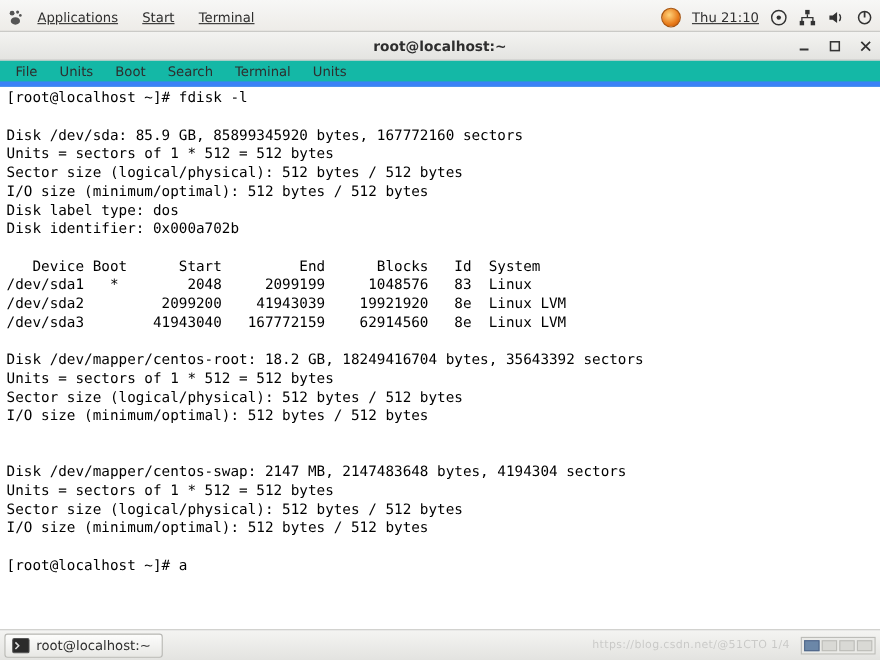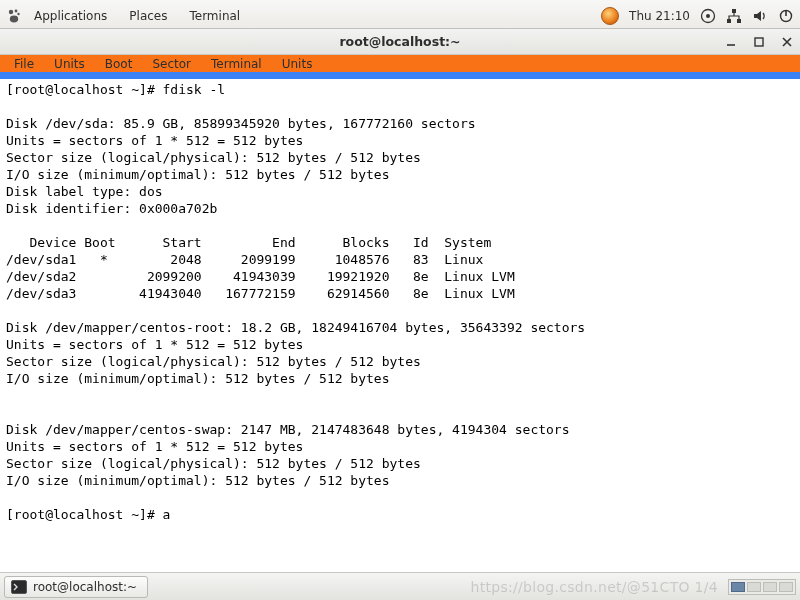--- a/index.html
+++ b/index.html
@@ -11,20 +11,21 @@
   overflow: hidden;
   color: #2e2e2e;
 }
 .topbar {
   height: 19px;
   background: linear-gradient(#f7f7f6, #eceae6);
   border-bottom: 1px solid #c9c7c2;
   display: flex;
   align-items: center;
   padding: 16px 6px;
+  text-decoration: underline;
 }
 .topbar .left { display: flex; align-items: center; gap: 2px; }
 .topbar .spacer { flex: 1; }
 .topbar .right { display: flex; align-items: center; gap: 10px; }
 .top-item { padding: 4px 10px; cursor: default; }
 .tray-icon { width: 16px; height: 16px; display: flex; align-items: center; justify-content: center; }
 .tray-icon svg { width: 16px; height: 16px; }
 .ff-icon {
   width: 18px; height: 18px; border-radius: 50%;
   background: radial-gradient(circle at 40% 35%, #ffd27a, #e87b1a 60%, #b84a00);
@@ -52,23 +53,23 @@
 }
 .win-controls {
   position: absolute; right: 6px; top: 0; bottom: 0;
   display: flex; align-items: center; gap: 14px;
 }
 .win-btn { width: 14px; height: 14px; display: flex; align-items: center; justify-content: center; cursor: default; }
 .win-btn svg { width: 12px; height: 12px; }
 
 .menubar {
   height: 24px;
-  background: #f97316;
-  border-bottom: 7px solid #3b82f6;
-  display: flex; align-items: center;
+  background: #14b8a6;
+  border-bottom: 5px solid #3b82f6;
+  display: flex; 
   padding: 0 4px;
 }
 .menubar .menu-item { padding: 3px 10px; cursor: default; }
 
 .terminal {
   background: #ffffff;
   font-family: "DejaVu Sans Mono", "Liberation Mono", monospace;
   font-size: 13px;
   line-height: 17px;
   color: #000;
@@ -96,21 +97,21 @@
   border-radius: 3px;
   height: 22px;
   min-width: 140px;
 }
 .task-btn .task-icon {
   width: 16px; height: 14px;
   display: flex; align-items: center; justify-content: center;
 }
 .taskbar .spacer { flex: 1; }
 .watermark {
-  font-size: 14px;
+  font-size: 10px;
   color: rgba(0,0,0,0.15);
   padding-right: 6px;
   letter-spacing: 0.3px;
 }
 .ws-indicator {
   display: flex; gap: 2px;
   border: 1px solid #bcbcb8;
   padding: 2px; background: #eaeae7;
 }
 .ws-cell { width: 14px; height: 10px; background: #d9d9d5; border: 1px solid #bdbdb9; }
@@ -123,21 +124,21 @@
   <div class="left">
     <span class="tray-icon">
       <svg viewBox="0 0 16 16">
           <circle cx="5" cy="4" r="2.2" fill="#555"></circle>
           <circle cx="10" cy="3" r="1.4" fill="#555"></circle>
           <circle cx="12.5" cy="6" r="1.2" fill="#555"></circle>
           <ellipse cx="8" cy="11" rx="4.2" ry="3.4" fill="#555"></ellipse>
         </svg>
     </span>
     <div class="top-item">Applications</div>
-    <div class="top-item">Places</div>
+    <div class="top-item">Start</div>
     <div class="top-item">Terminal</div>
   </div>
   <div class="spacer"></div>
   <div class="right">
     <span class="ff-icon"></span>
     <span>Thu 21:10</span>
     <span class="tray-icon">
       <svg viewBox="0 0 16 16">
           <circle cx="8" cy="8" r="6.5" fill="none" stroke="#333" stroke-width="1.3"></circle>
           <circle cx="8" cy="8" r="2" fill="#333"></circle>
@@ -184,21 +185,21 @@
         <svg viewBox="0 0 12 12">
             <path d="M2 2l8 8M10 2l-8 8" stroke="#333" stroke-width="1.6"></path>
           </svg>
       </div>
     </div>
   </div>
   <div class="menubar">
     <div class="menu-item">File</div>
     <div class="menu-item">Units</div>
     <div class="menu-item">Boot</div>
-    <div class="menu-item">Sector</div>
+    <div class="menu-item">Search</div>
     <div class="menu-item">Terminal</div>
     <div class="menu-item">Units</div>
   </div>
   <div class="terminal"><span>[root@localhost ~]# </span><span>fdisk -l</span>
 
 <span>Disk /dev/sda: 85.9 GB, 85899345920 bytes, 167772160 sectors</span>
 <span>Units = sectors of 1 * 512 = 512 bytes</span>
 <span>Sector size (logical/physical): 512 bytes / 512 bytes</span>
 <span>I/O size (minimum/optimal): 512 bytes / 512 bytes</span>
 <span>Disk label type: dos</span>

